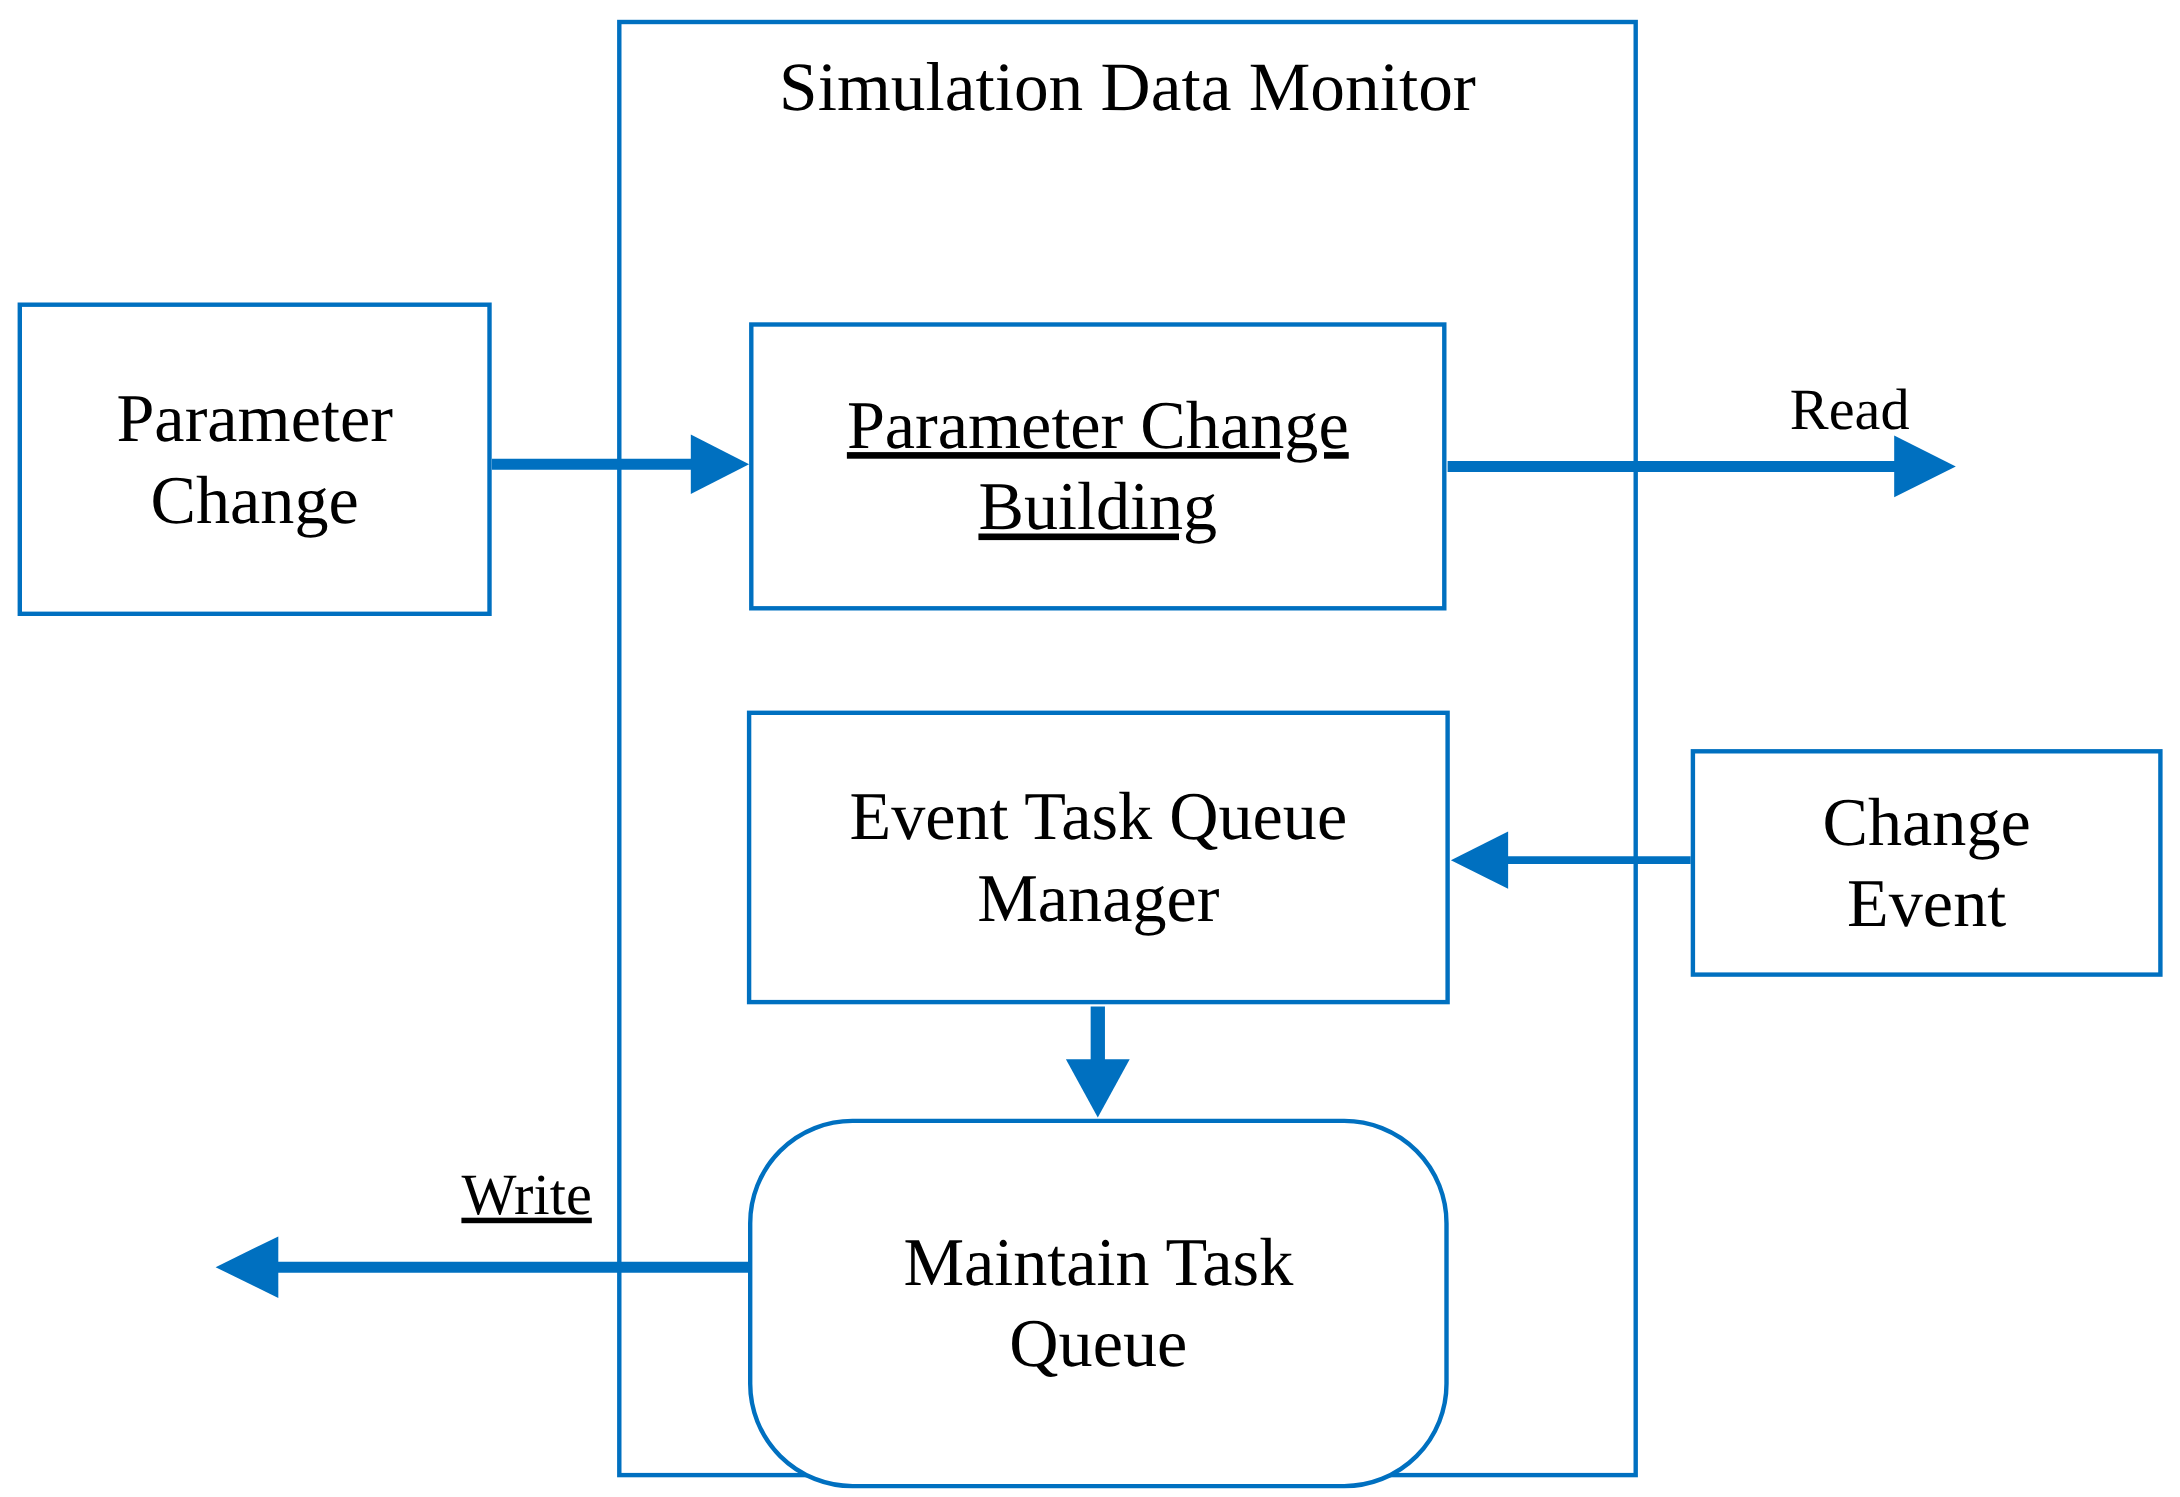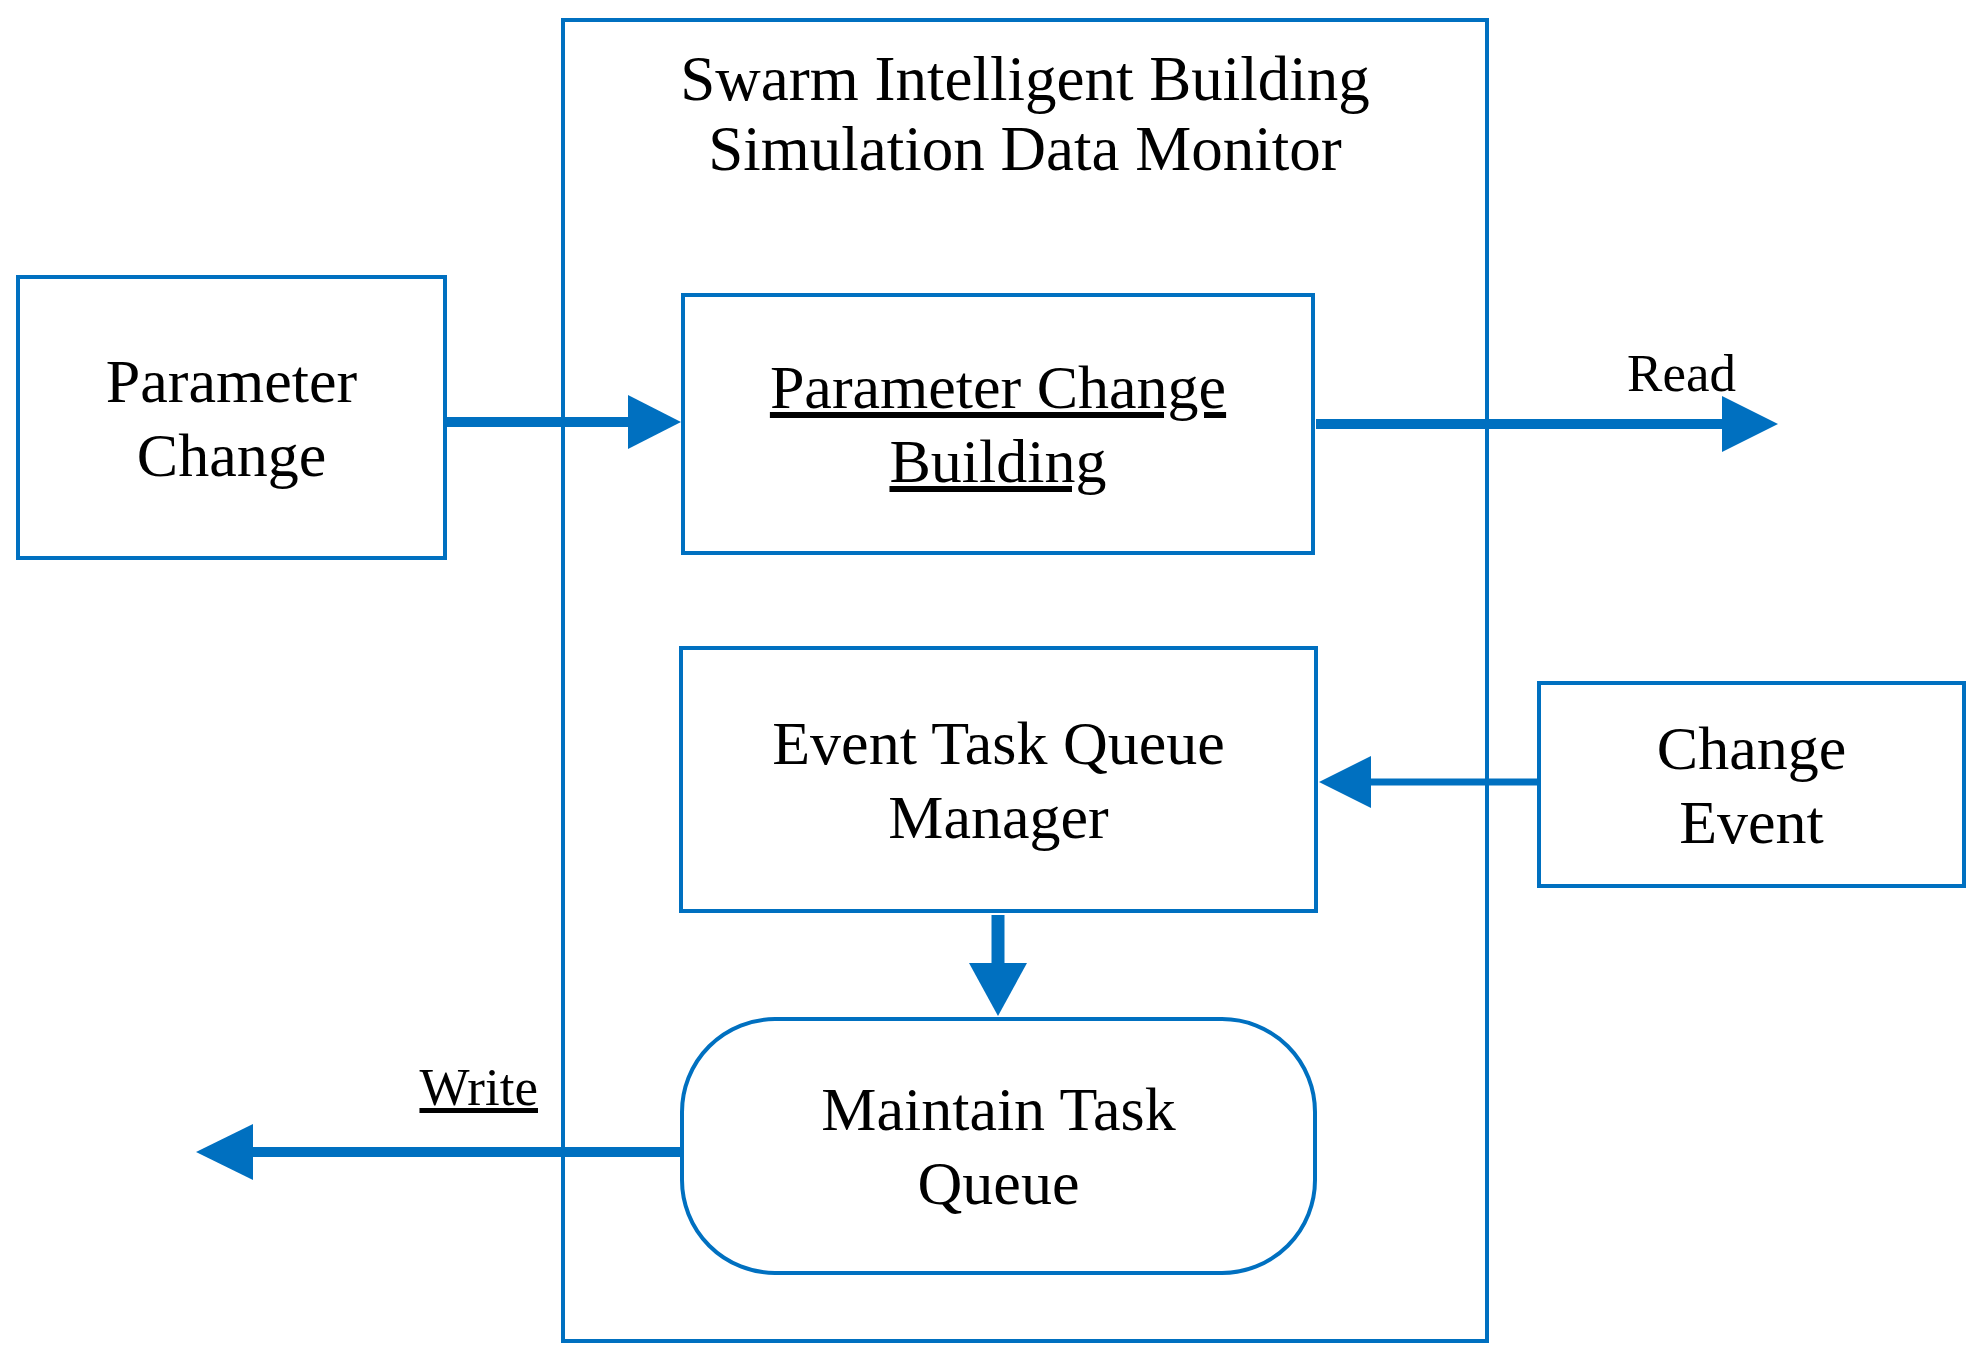--- a/index.html
+++ b/index.html
@@ -41,21 +41,21 @@
     width: 100%;
     text-align: center;
     font-size: 63px;
     line-height: 70px;
     color: var(--ink);
   }
   .pdc  { left: 16px;   top: 275px;  width: 431px; height: 285px; }
   .pcm  { left: 681px;  top: 293px;  width: 634px; height: 262px; text-decoration: underline; }
   .etqm { left: 679px;  top: 646px;  width: 639px; height: 267px; }
   .ce   { left: 1537px; top: 681px;  width: 429px; height: 207px; }
-  .mtq  { left: 680px;  top: 1017px; width: 637px; height: 258px; border-radius: 95px; }
+  .mtq  { left: 680px;  top: 1017px; width: 637px; height: 336px; border-radius: 95px; }
   .edge-label {
     position: absolute;
     width: 300px;
     text-align: right;
     font-size: 53px;
     line-height: 62px;
     color: var(--ink);
   }
   .read-label  { left: 1436px; top: 342px; }
   .write-label { left: 238px;  top: 1056px; text-decoration: underline; }
@@ -68,21 +68,20 @@
   svg.wires .edge { stroke: var(--accent); }
   svg.wires .head { fill: var(--accent); stroke: none; }
 </style>
 </head>
 <body>
 
 <div class="canvas">
 
   <div class="outer">
     <div class="title">
-      <div>Swarm Intelligent Building</div>
       <div>Simulation Data Monitor</div>
     </div>
   </div>
 
   <svg class="wires" viewBox="0 0 1982 1361" xmlns="http://www.w3.org/2000/svg">
     <g>
       <line class="edge" x1="447" y1="422" x2="634" y2="422" stroke-width="10"></line>
       <polygon class="head" points="681,422 628,395 628,449"></polygon>
     </g>
     <g>

